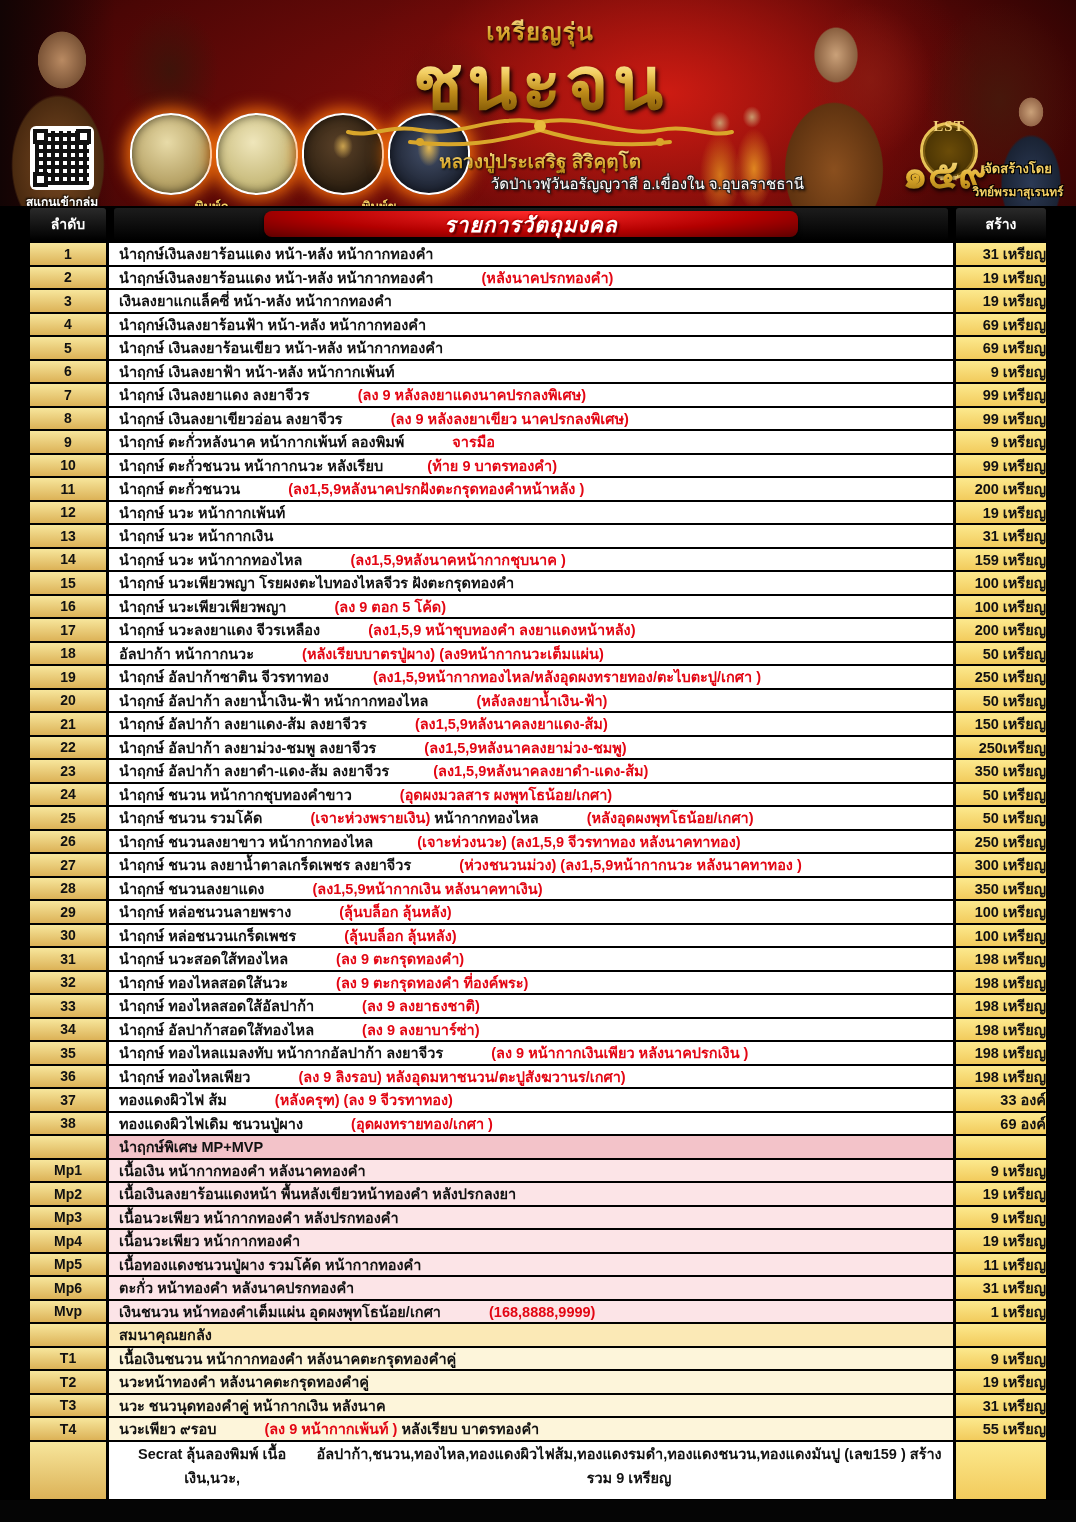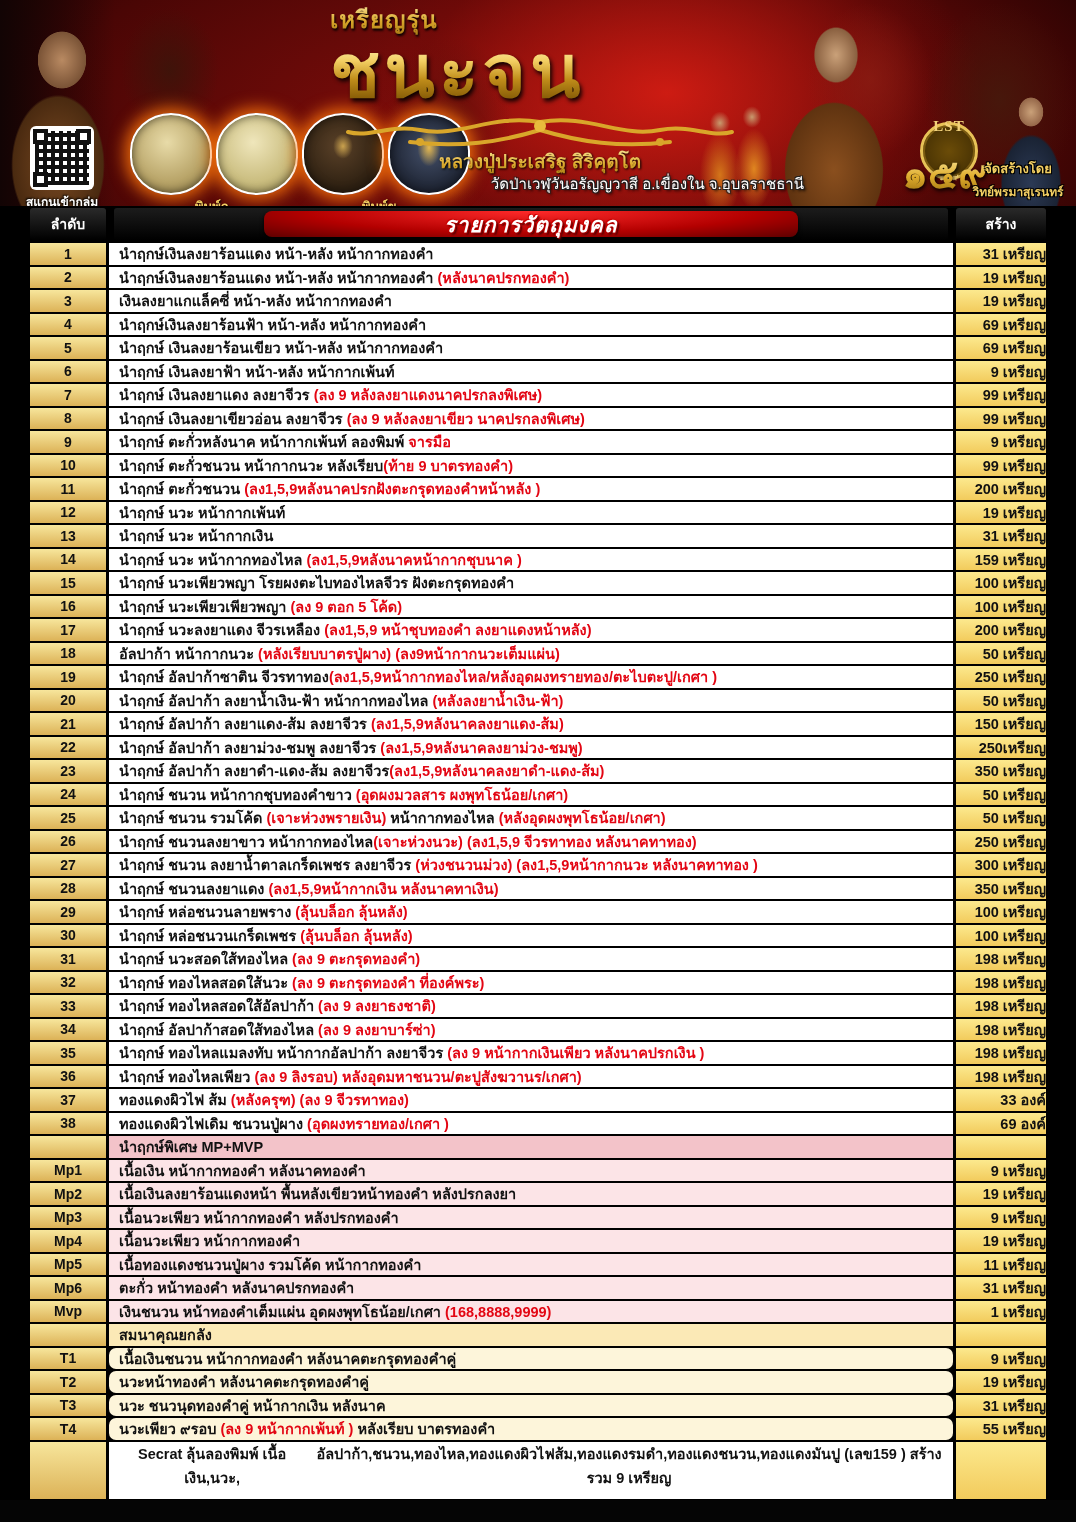--- a/index.html
+++ b/index.html
@@ -54,21 +54,21 @@
   .coins{position:absolute;left:130px;top:112px;width:360px;height:84px;display:flex;gap:4px;align-items:center;}
   .coin{width:82px;height:82px;border-radius:50%/46%;border:2px solid #fff;box-sizing:border-box;
     box-shadow:0 0 16px 5px rgba(255,120,10,.85), inset 0 0 10px rgba(0,0,0,.6);}
   .coin.c1{background:radial-gradient(circle at 45% 35%, #e8dba8, #b8a468 60%, #8a7742);}
   .coin.c2{background:radial-gradient(circle at 45% 35%, #efe6bb, #cabd7f 60%, #9a8c50);}
   .coin.c3{background:radial-gradient(circle at 45% 40%, #6a5134, #3a2a18 65%, #241806);
     background-image:radial-gradient(ellipse 14px 18px at 50% 40%, #caa24e, rgba(0,0,0,0) 70%),radial-gradient(circle at 45% 40%, #5a4128, #2f2112 65%);}
   .coin.c4{background:radial-gradient(ellipse 16px 26px at 50% 42%, #e5b84e, rgba(0,0,0,0) 72%),radial-gradient(circle at 50% 45%, #44506a, #232a3a 60%, #141826);}
   .coin-label{position:absolute;top:196px;color:#f3cf63;font-weight:bold;font-size:13px;text-shadow:1px 1px 2px #000;}
   .coin-label.a{left:195px;} .coin-label.b{left:362px;}
-  .title-block{position:absolute;left:330px;top:0;width:420px;}
+  .title-block{position:absolute;left:330px;top:12px;width:420px;text-align:center;}
   .series-label{font-size:24px;font-weight:bold;letter-spacing:1px;
     background:linear-gradient(#fdf3b0,#d9a62a 55%,#9c6d10);-webkit-background-clip:text;background-clip:text;color:transparent;
     filter:drop-shadow(1px 2px 1px #000);}
   .main-title{font-size:74px;line-height:74px;font-weight:bold;letter-spacing:4px;margin-top:-4px;
     background:linear-gradient(#fff8c8 5%,#f3cf63 35%,#c08d1a 60%,#8a5f08 85%);-webkit-background-clip:text;background-clip:text;color:transparent;
     filter:drop-shadow(2px 3px 2px rgba(0,0,0,.9));}
   .flourish{position:absolute;left:340px;top:112px;width:400px;height:46px;}
   .monk-name{position:absolute;left:300px;top:146px;width:480px;text-align:center;font-size:19px;font-weight:bold;
     background:linear-gradient(#ffefa8,#dcab2e 60%,#a6790f);-webkit-background-clip:text;background-clip:text;color:transparent;
     filter:drop-shadow(1px 1px 1px #000);}
@@ -100,26 +100,26 @@
     background:radial-gradient(ellipse at 50% 0%, #ff2a2a, #b30000 60%, #5e0000);box-shadow:0 2px 4px #000;}
   .thead .item .txt{position:relative;color:#fff;font-size:21px;font-weight:bold;font-style:italic;letter-spacing:1px;
     text-shadow:0 0 2px #c00,1px 1px 0 #900,-1px -1px 0 #c00,2px 2px 2px #400;}
   .tbody .trow{display:flex;gap:3px;height:21.5px;margin-bottom:2px;}
   .cell-no{width:76px;background:linear-gradient(180deg,#f7e69c,#dcb257);color:#111;font-size:14px;font-weight:bold;
     display:flex;align-items:center;justify-content:center;}
   .cell-item{flex:1;background:#fff;color:#111;font-size:14.5px;font-weight:bold;display:flex;align-items:center;
     padding-left:10px;white-space:nowrap;overflow:hidden;}
   .cell-made{width:90px;background:linear-gradient(180deg,#fce98e,#f2cb5c);color:#111;font-size:14.5px;font-weight:bold;
     display:flex;align-items:center;justify-content:flex-end;box-sizing:border-box;}
-  .cell-item .red{color:#e30613;}
+  .cell-item .red{color:#e30613;margin-left:44px;}
   .cell-item span{margin-right:0;}
   .trow.section-pink .cell-item{background:#f3c3c9;}
   .trow.mp .cell-item{background:#fce4e7;}
   .trow.section-cream .cell-item{background:#fbe9b6;}
-  .trow.t .cell-item{background:#fdf5da;border-radius:7px;}
+  .trow.t .cell-item{background:#fdf5da;}
   .trow.secrat{height:57px;}
   .trow.secrat .cell-item{display:flex;flex-direction:row;align-items:flex-start;justify-content:center;white-space:normal;text-align:center;}
   .trow.secrat .cell-item .l1,.trow.secrat .cell-item .l2{line-height:24px;}
   .footer-strip{position:absolute;left:0;bottom:0;width:1076px;height:22px;background:#050505;}
 </style>
 </head>
 <body>
 
 <div class="banner">
   <div class="monk-left"></div>

